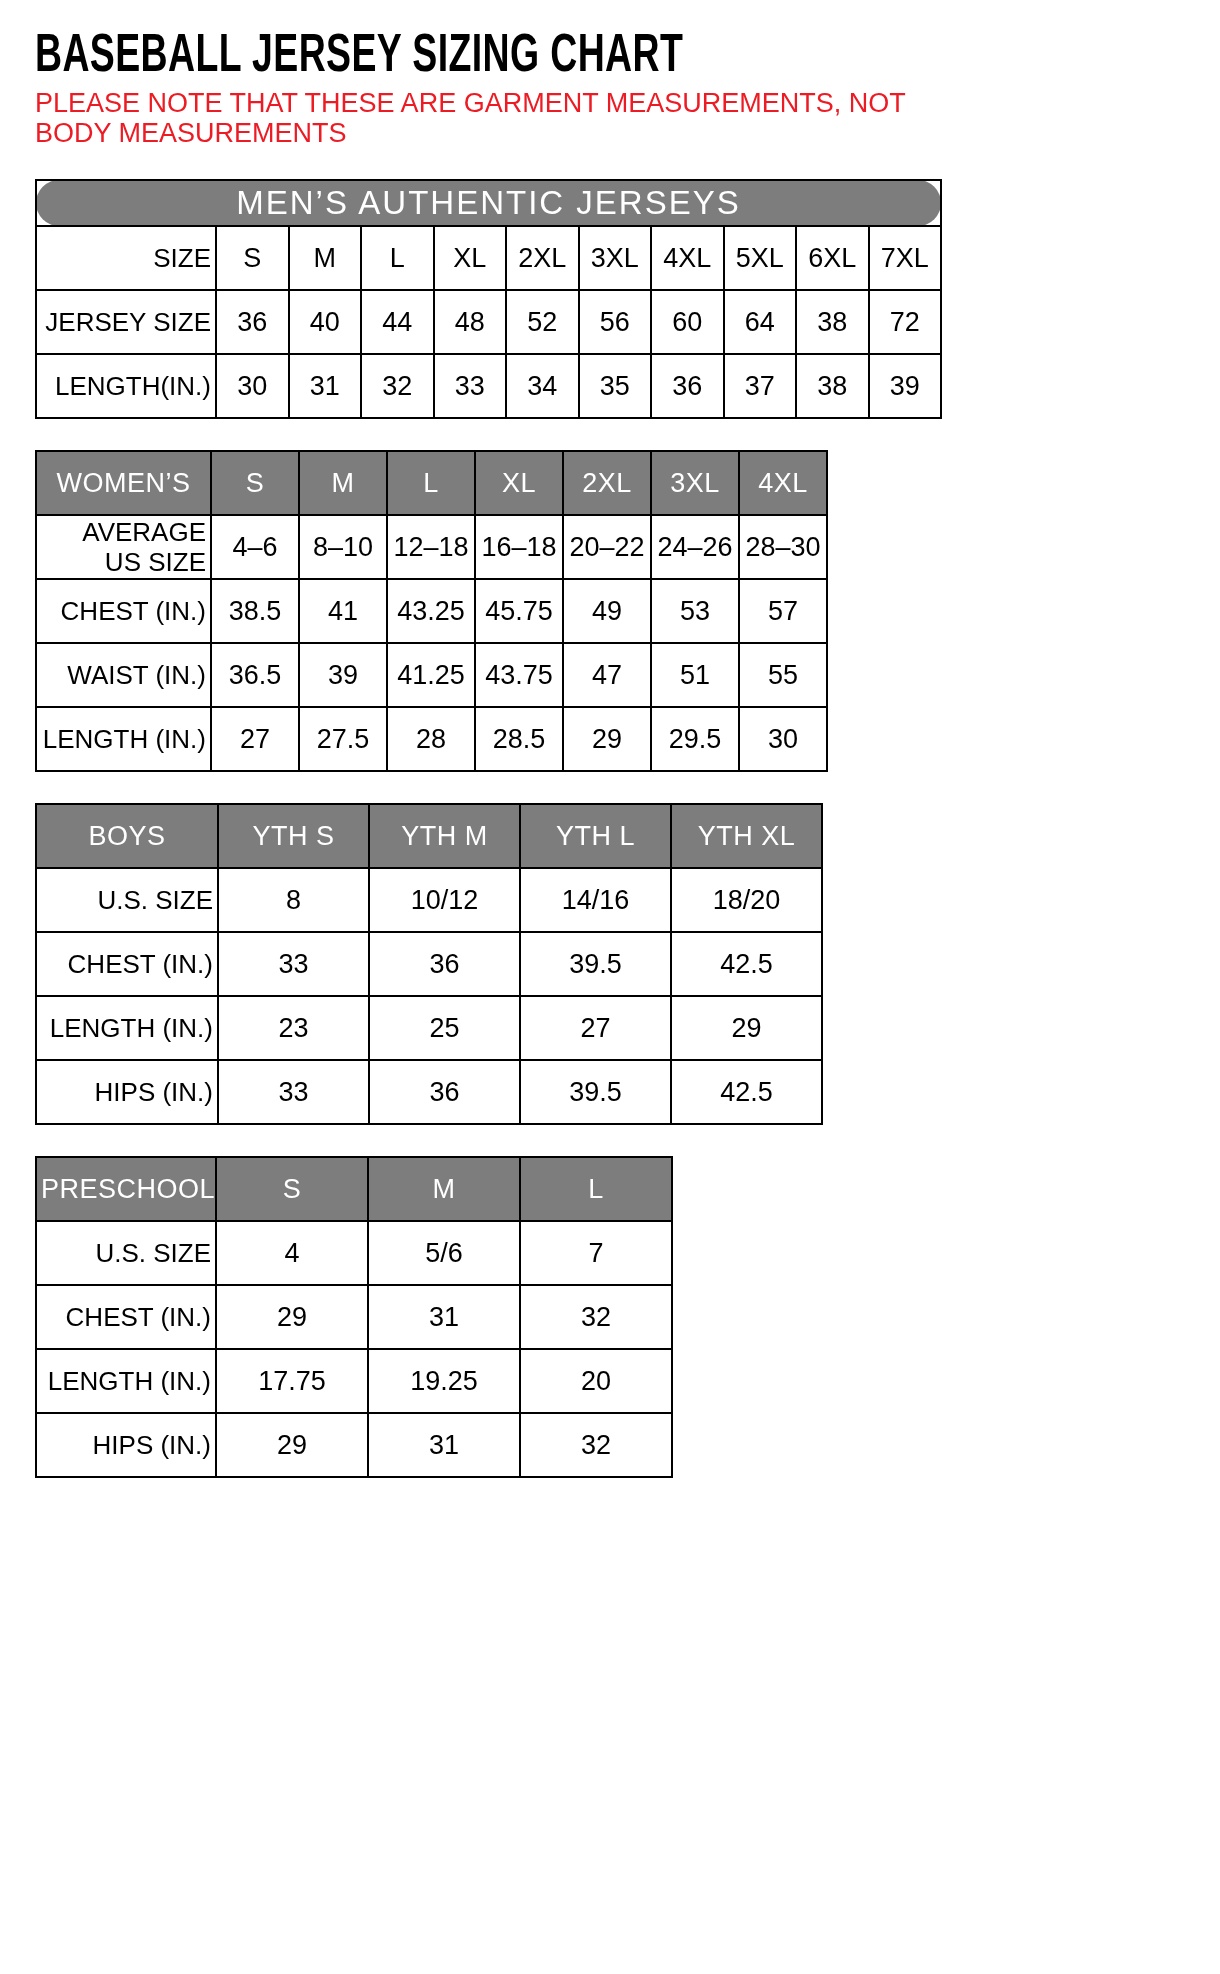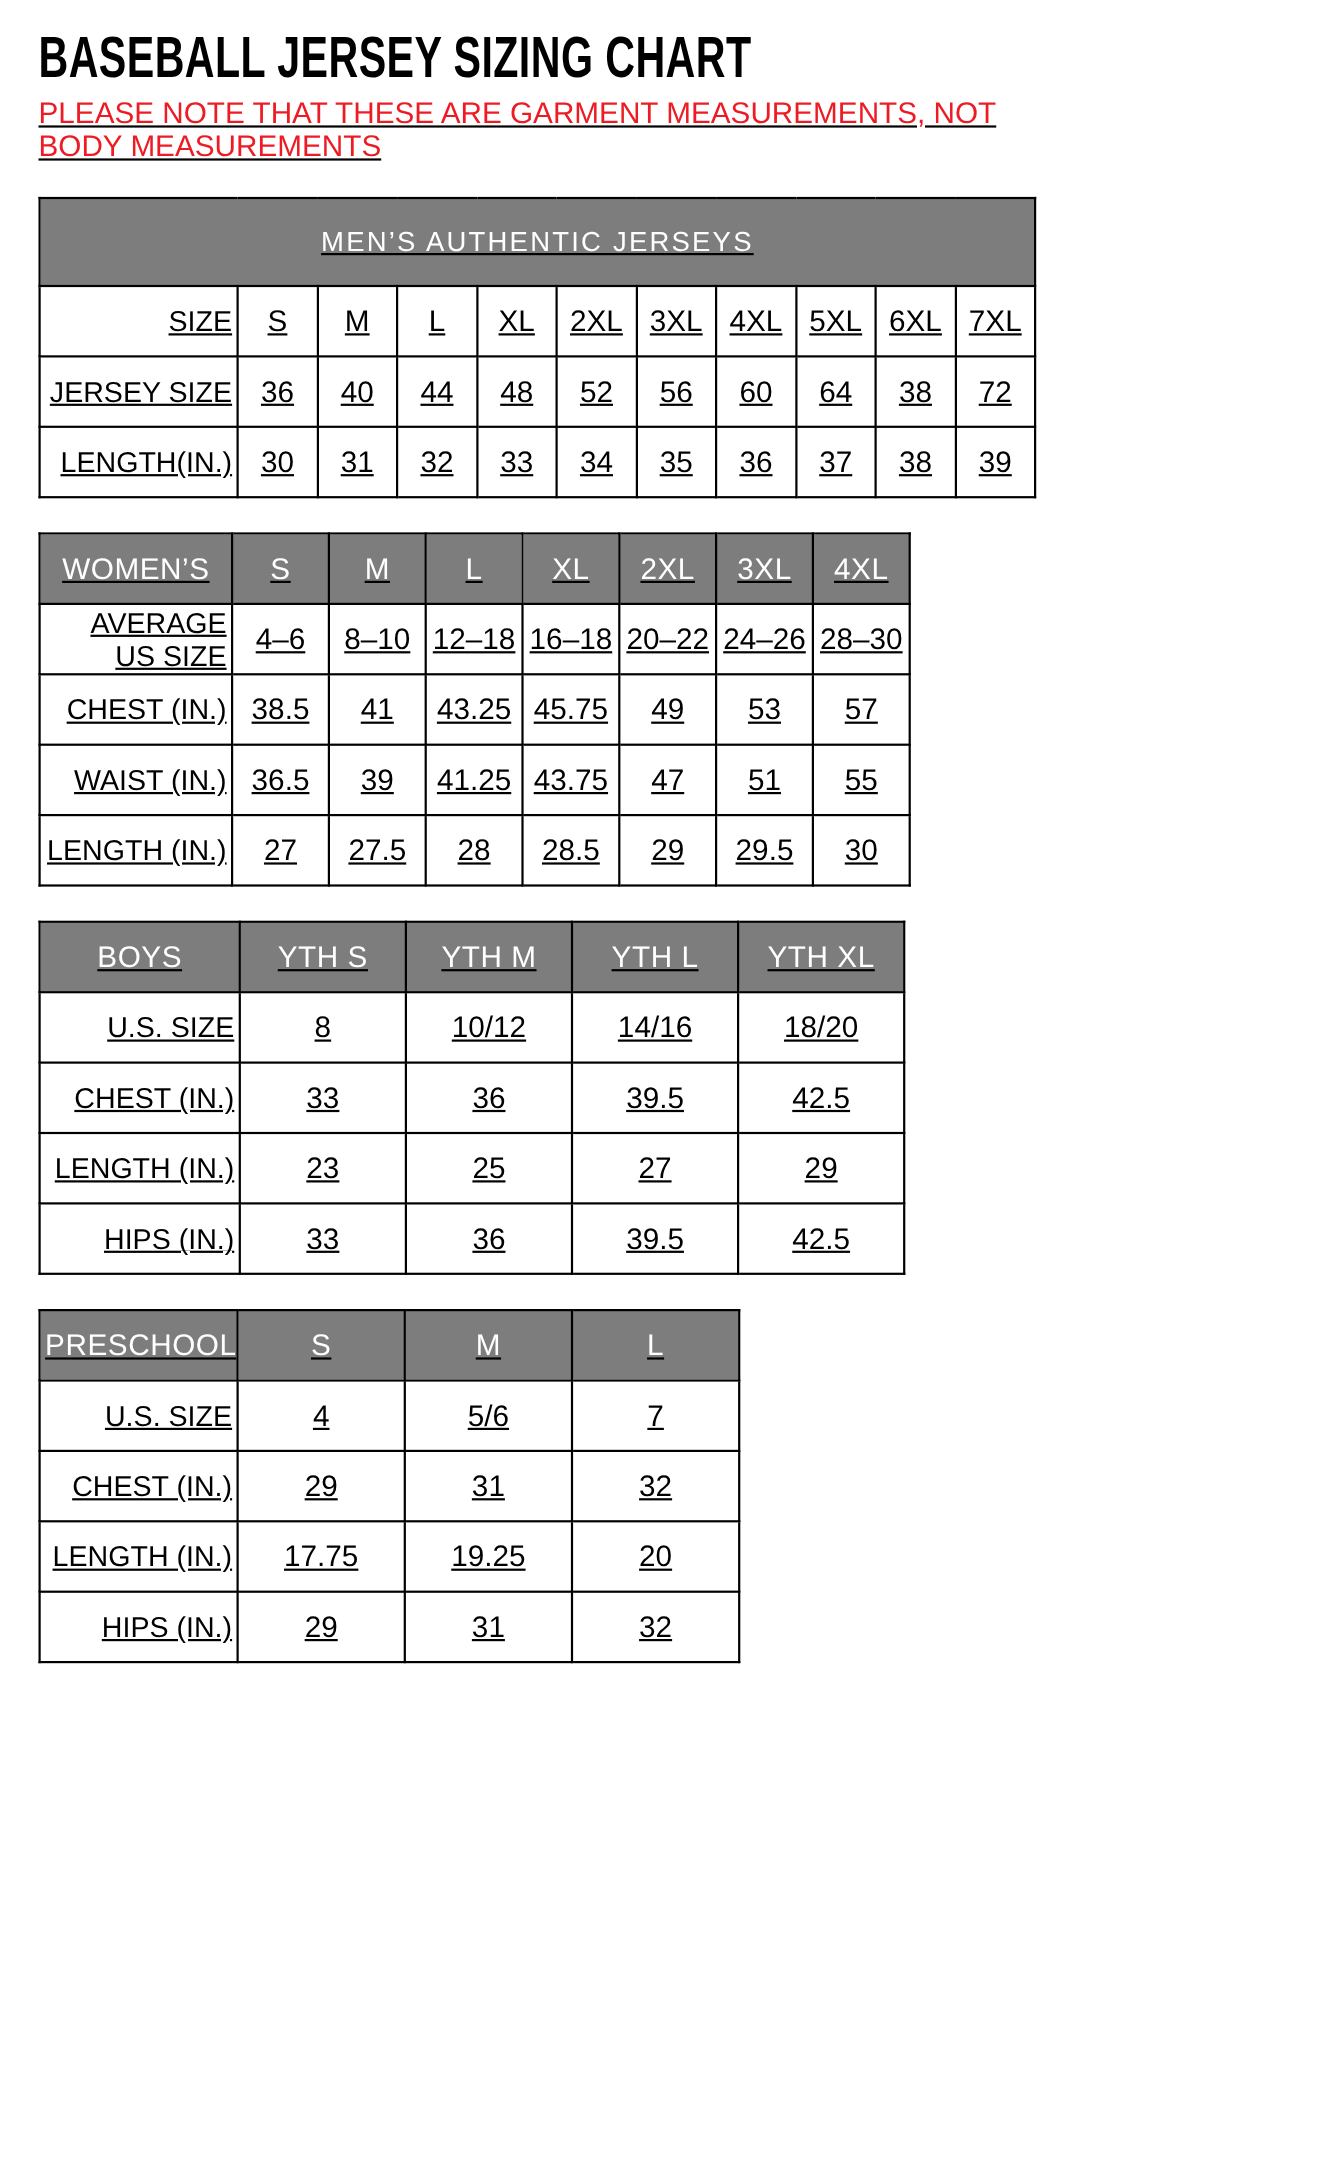--- a/index.html
+++ b/index.html
@@ -6,21 +6,21 @@
     --header-gray:#7d7d7d;
     --accent-red:#ed1c24;
     --border:#000000;
   }
   *{box-sizing:border-box;margin:0;padding:0;}
   html,body{background:#ffffff;}
   body{
     width:1220px;height:1974px;overflow:hidden;
     font-family:"Liberation Sans",sans-serif;color:#000;
   }
-  .page{padding:26px 46px 0 35px;text-decoration:underline;}
+  .page{padding:26px 46px 0 35px;}
   .title{
     font-size:48px;font-weight:700;line-height:1.05;white-space:nowrap;
     display:inline-block;transform:scale(0.78,1.1);transform-origin:left top;
     letter-spacing:0.5px;
   }
   .note{
     color:var(--accent-red);font-size:27px;line-height:30px;
     max-width:900px;margin-top:12px;
   }
   table{
@@ -30,21 +30,21 @@
     border:2px solid var(--border);
     text-align:center;vertical-align:middle;
     font-size:27px;font-weight:400;padding:0 4px;
     overflow:hidden;
   }
   thead th{
     background:var(--header-gray);color:#ffffff;
     height:64px;font-size:27px;letter-spacing:0.5px;
   }
   th.banner{
-    height:80px;font-size:25px;letter-spacing:2px;
+    height:46px;font-size:33px;letter-spacing:2px;border-radius:25px;
   }
   tbody tr{height:64px;}
   td.rowlabel{font-size:26px;white-space:pre-line;line-height:30px;text-align:right;}
   
   .t-mens{width:905px;}
   .t-mens .c-label{width:180px;} .t-mens .c-size{width:72.5px;}
   .t-womens{width:791px;}
   .t-womens .c-label{width:175px;} .t-womens .c-size{width:88px;}
   .t-boys{width:786px;}
   .t-boys .c-label{width:182px;} .t-boys .c-size{width:151px;}

